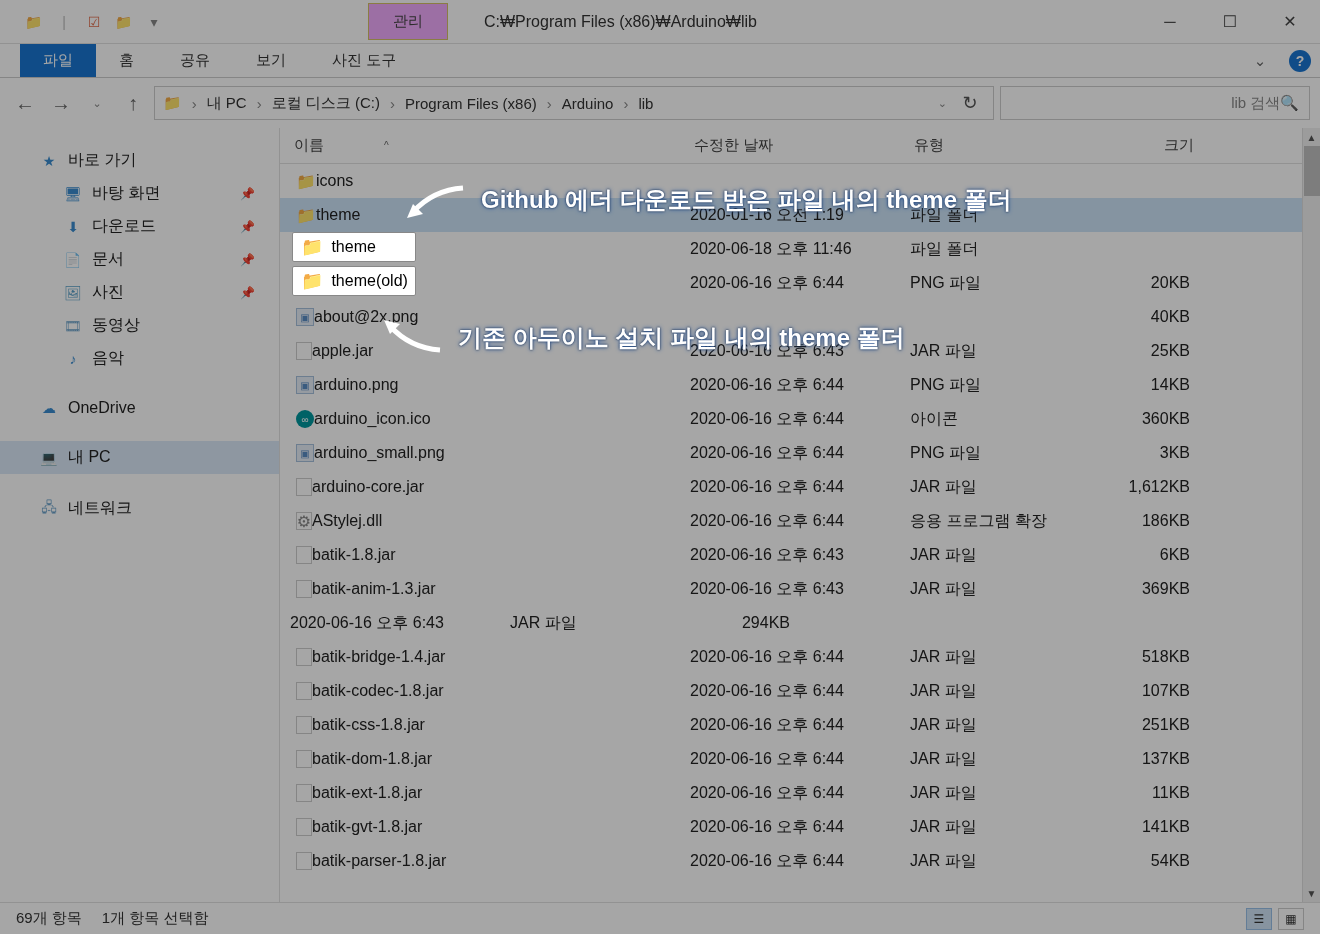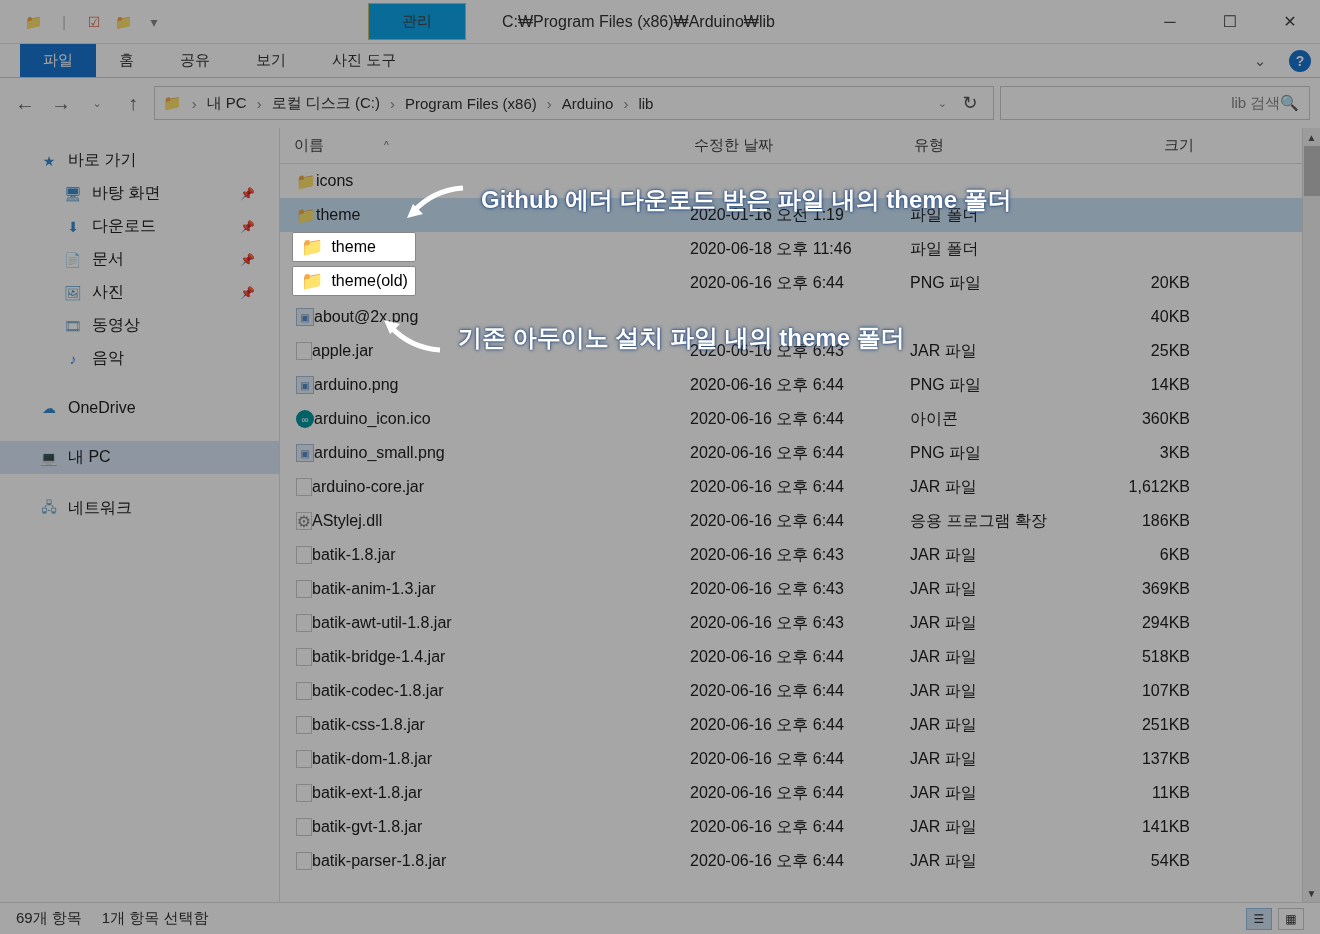--- a/index.html
+++ b/index.html
@@ -12,21 +12,21 @@
     }
 
     
     .titlebar {
       height: 44px; background: #fff; display: flex; align-items: center;
       border-bottom: 1px solid #e0e0e0; font-size: 14px; color: #333;
     }
     .qat { display: flex; align-items: center; gap: 2px; padding-left: 20px; }
     .qat-item { width: 28px; height: 28px; display: flex; align-items: center; justify-content: center; }
     .manage-tab {
-      margin-left: 200px; background: #0ea5e9; padding: 8px 33px; font-size: 15px; color: #444;
+      margin-left: 200px; background: #f0abfc; padding: 8px 24px; font-size: 15px; color: #444;
       border: 1px solid #d4c068;
     }
     .title-path { margin-left: 36px; font-size: 16px; color: #333; }
     .window-controls { margin-left: auto; display: flex; }
     .win-ctrl { width: 60px; height: 44px; display: flex; align-items: center; justify-content: center; font-size: 16px; color: #444; }
 
     
     .ribbon-tabs {
       height: 34px; display: flex; align-items: stretch; background: #fff;
       font-size: 15px; color: #333; border-bottom: 1px solid #ccc; text-align: right;
@@ -377,24 +377,20 @@
         <div class="file-row">
           <div class="col col-name">
             <span class="file-icon jar-ic"></span>
             <span>batik-anim-1.3.jar</span>
           </div>
           <div class="col col-date">2020-06-16 오후 6:43</div>
           <div class="col col-type">JAR 파일</div>
           <div class="col col-size">369KB</div>
         </div>
         <div class="file-row">
-          <div class="col col-name">
-            <span class="file-icon jar-ic"></span>
-            <span>batik-awt-util-1.8.jar</span>
-          </div>
           <div class="col col-date">2020-06-16 오후 6:43</div>
           <div class="col col-type">JAR 파일</div>
           <div class="col col-size">294KB</div>
         </div>
         <div class="file-row">
           <div class="col col-name">
             <span class="file-icon jar-ic"></span>
             <span>batik-bridge-1.4.jar</span>
           </div>
           <div class="col col-date">2020-06-16 오후 6:44</div>

